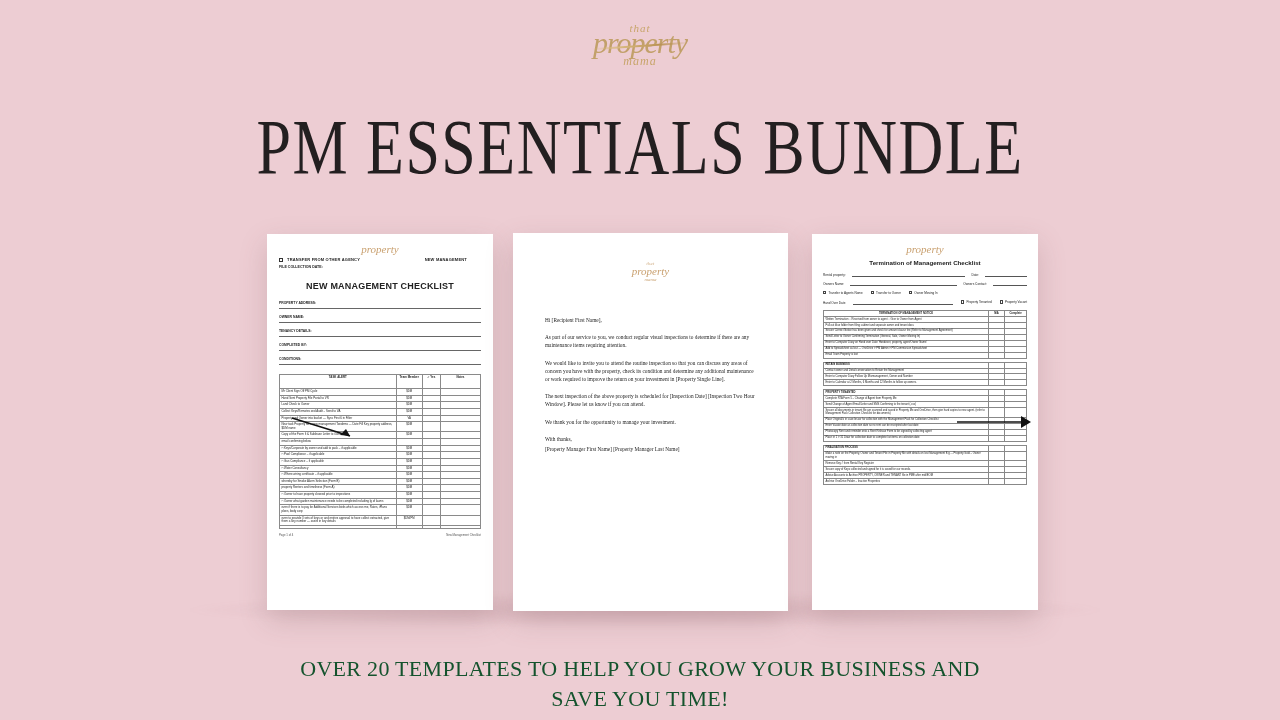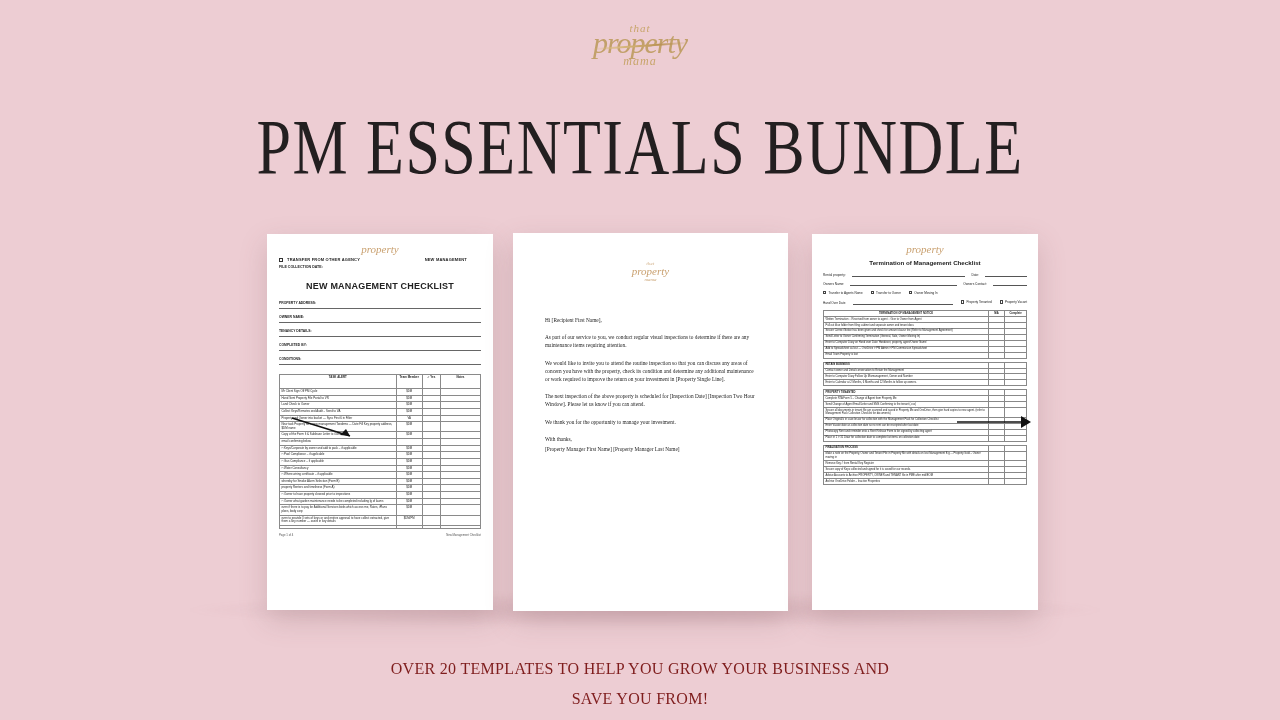--- a/index.html
+++ b/index.html
@@ -66,23 +66,23 @@
     transform: scaleY(1.25);
     white-space: nowrap;
   }
 
   
   .tagline {
     position: absolute;
     left: 0; right: 0; bottom: 6px;
     text-align: center;
     font-family: "Liberation Serif", serif;
-    font-size: 16px;
+    font-size: 22px;
     line-height: 30px;
-    color: #7f1d1d;
+    color: #14532d;
     letter-spacing: 0.3px;
   }
 
   
   .pages { position: absolute; top: 234px; left: 0; width: 1280px; height: 380px; }
   .sheet {
     position: absolute;
     background: #fff;
     box-shadow: 0 10px 26px rgba(120,80,88,0.22);
   }
@@ -537,14 +537,14 @@
   <div class="arrow" style="left:955px; top:178px;">
     <svg width="78" height="20" viewBox="0 0 78 20">
         <path d="M2 10 L66 10" stroke="#111" stroke-width="1.7" fill="none"></path>
         <path d="M66 4 L76 10 L66 16 Z" fill="#111"></path>
       </svg>
   </div>
 </div>
 
 <div class="tagline">
   <div>OVER 20 TEMPLATES TO HELP YOU GROW YOUR BUSINESS AND</div>
-  <div>SAVE YOU FROM!</div>
+  <div>SAVE YOU TIME!</div>
 </div>
 
 </body></html>

